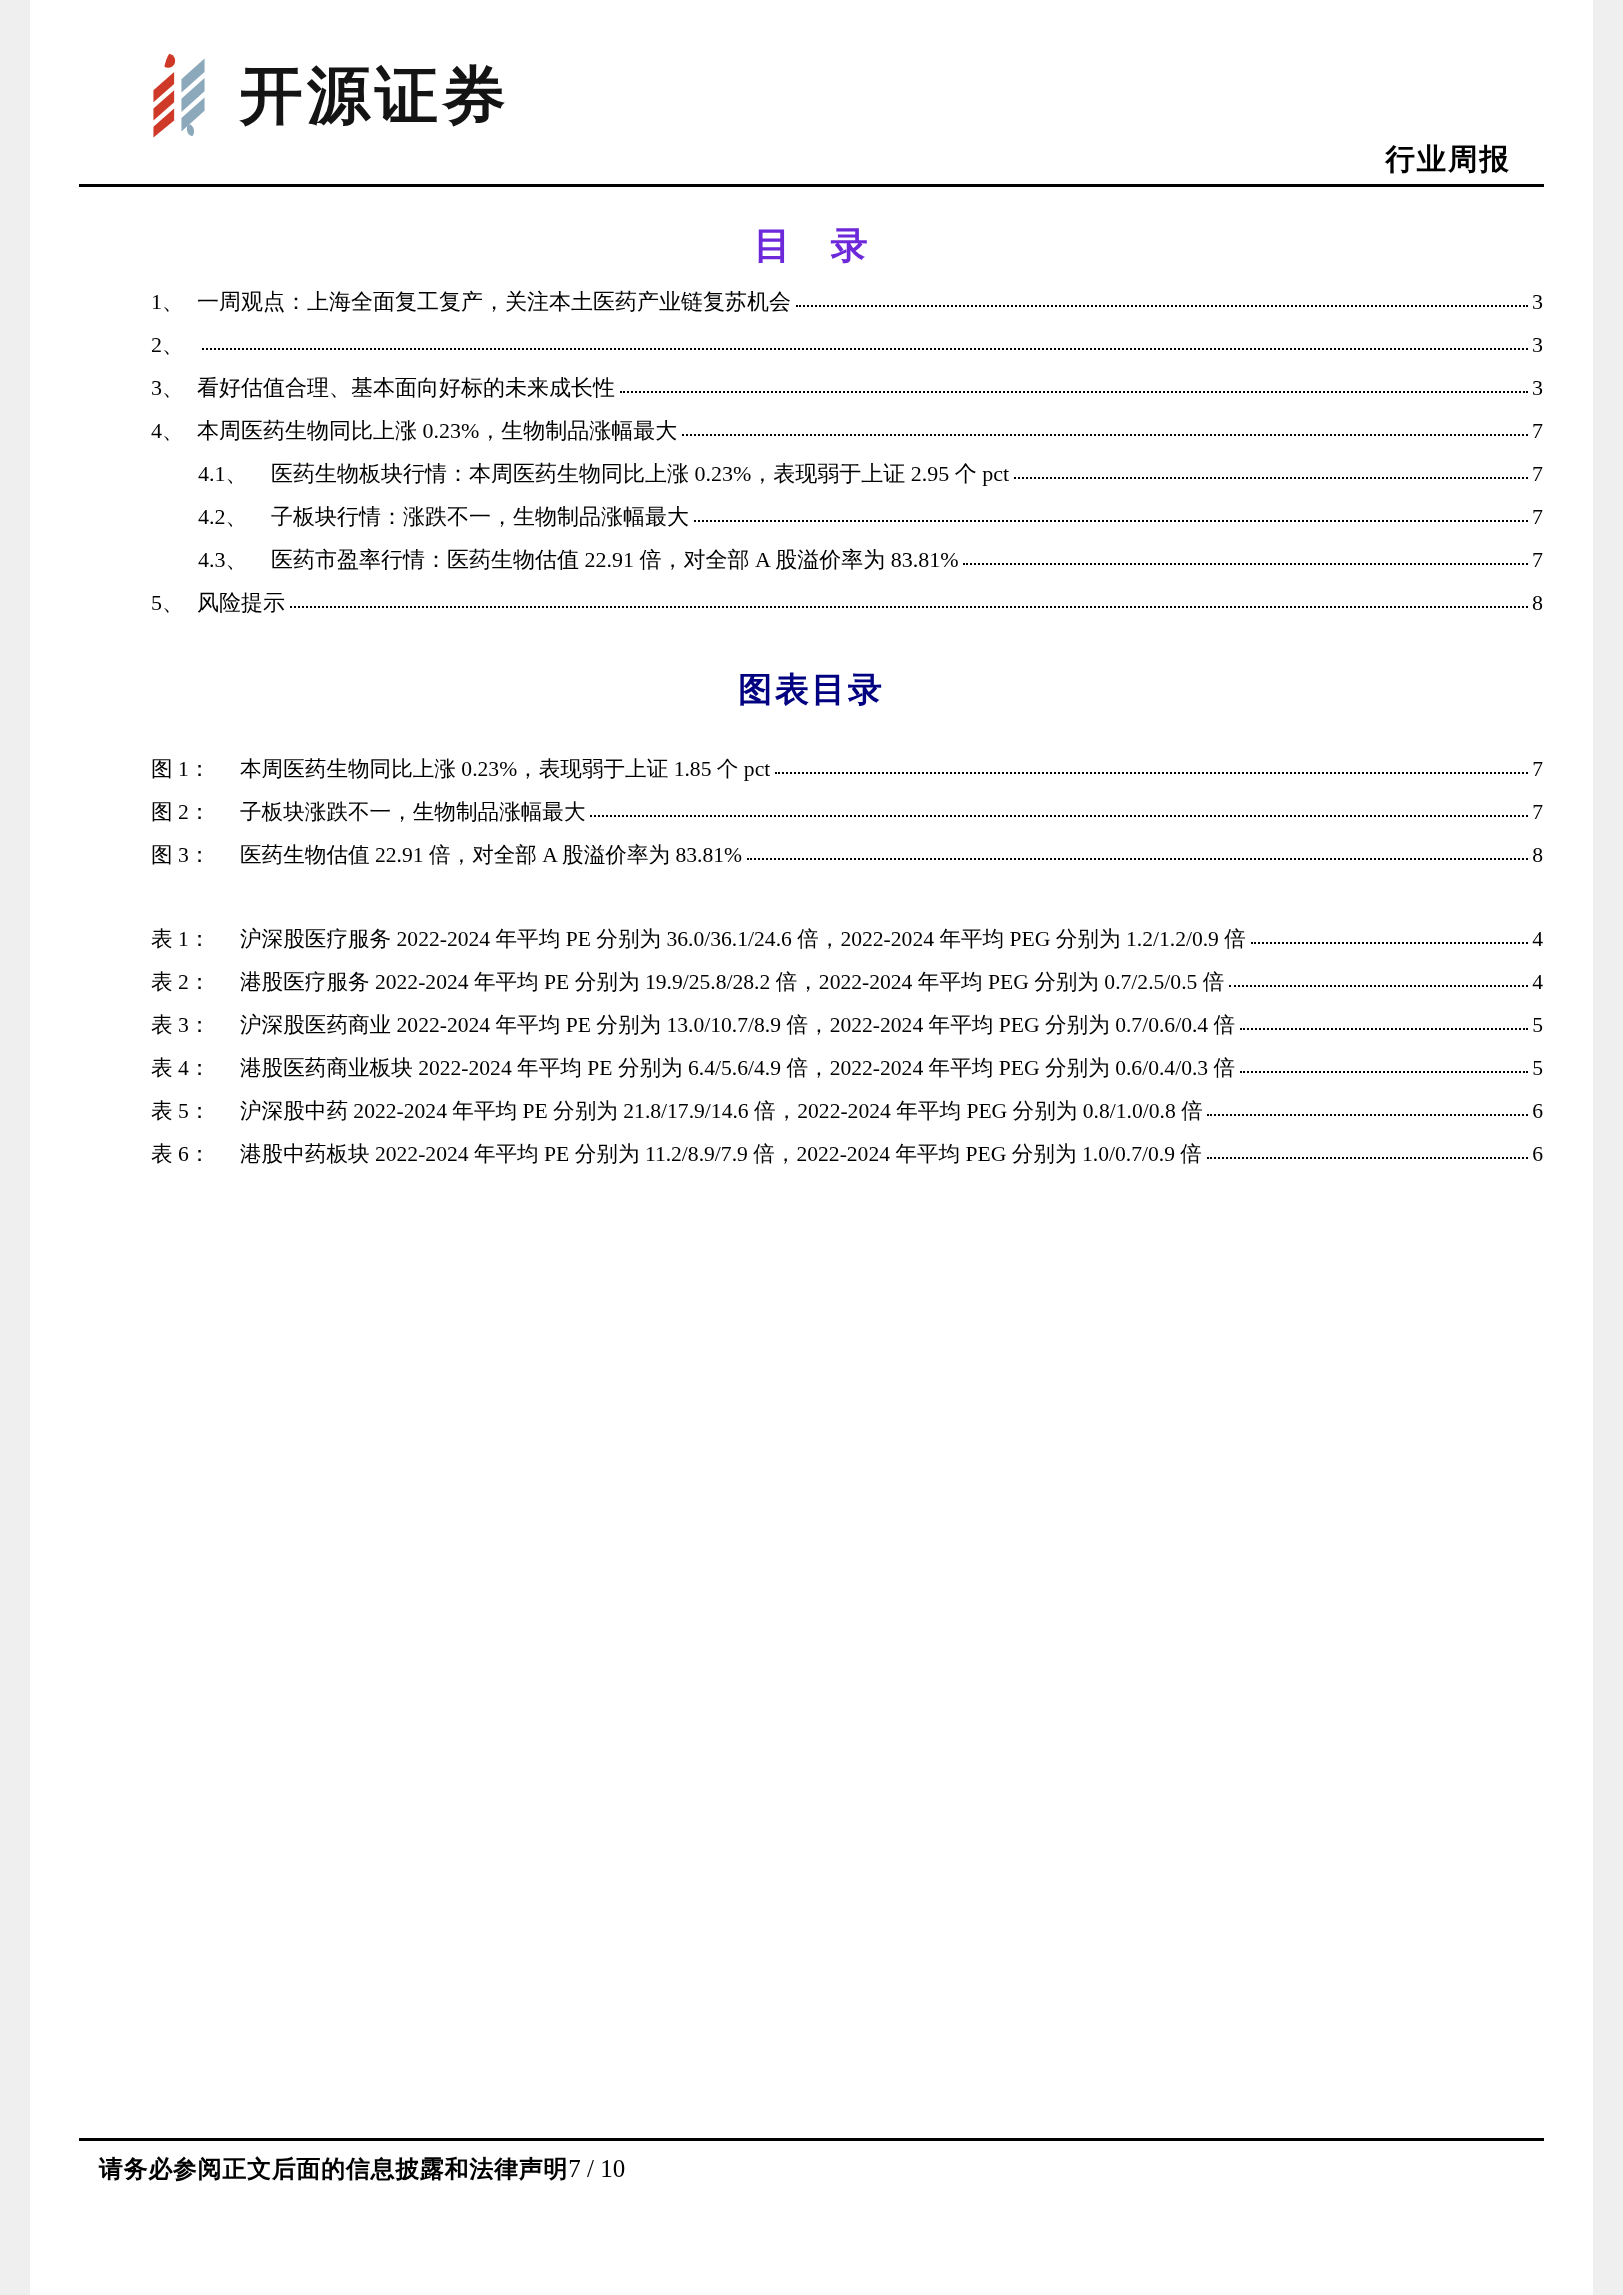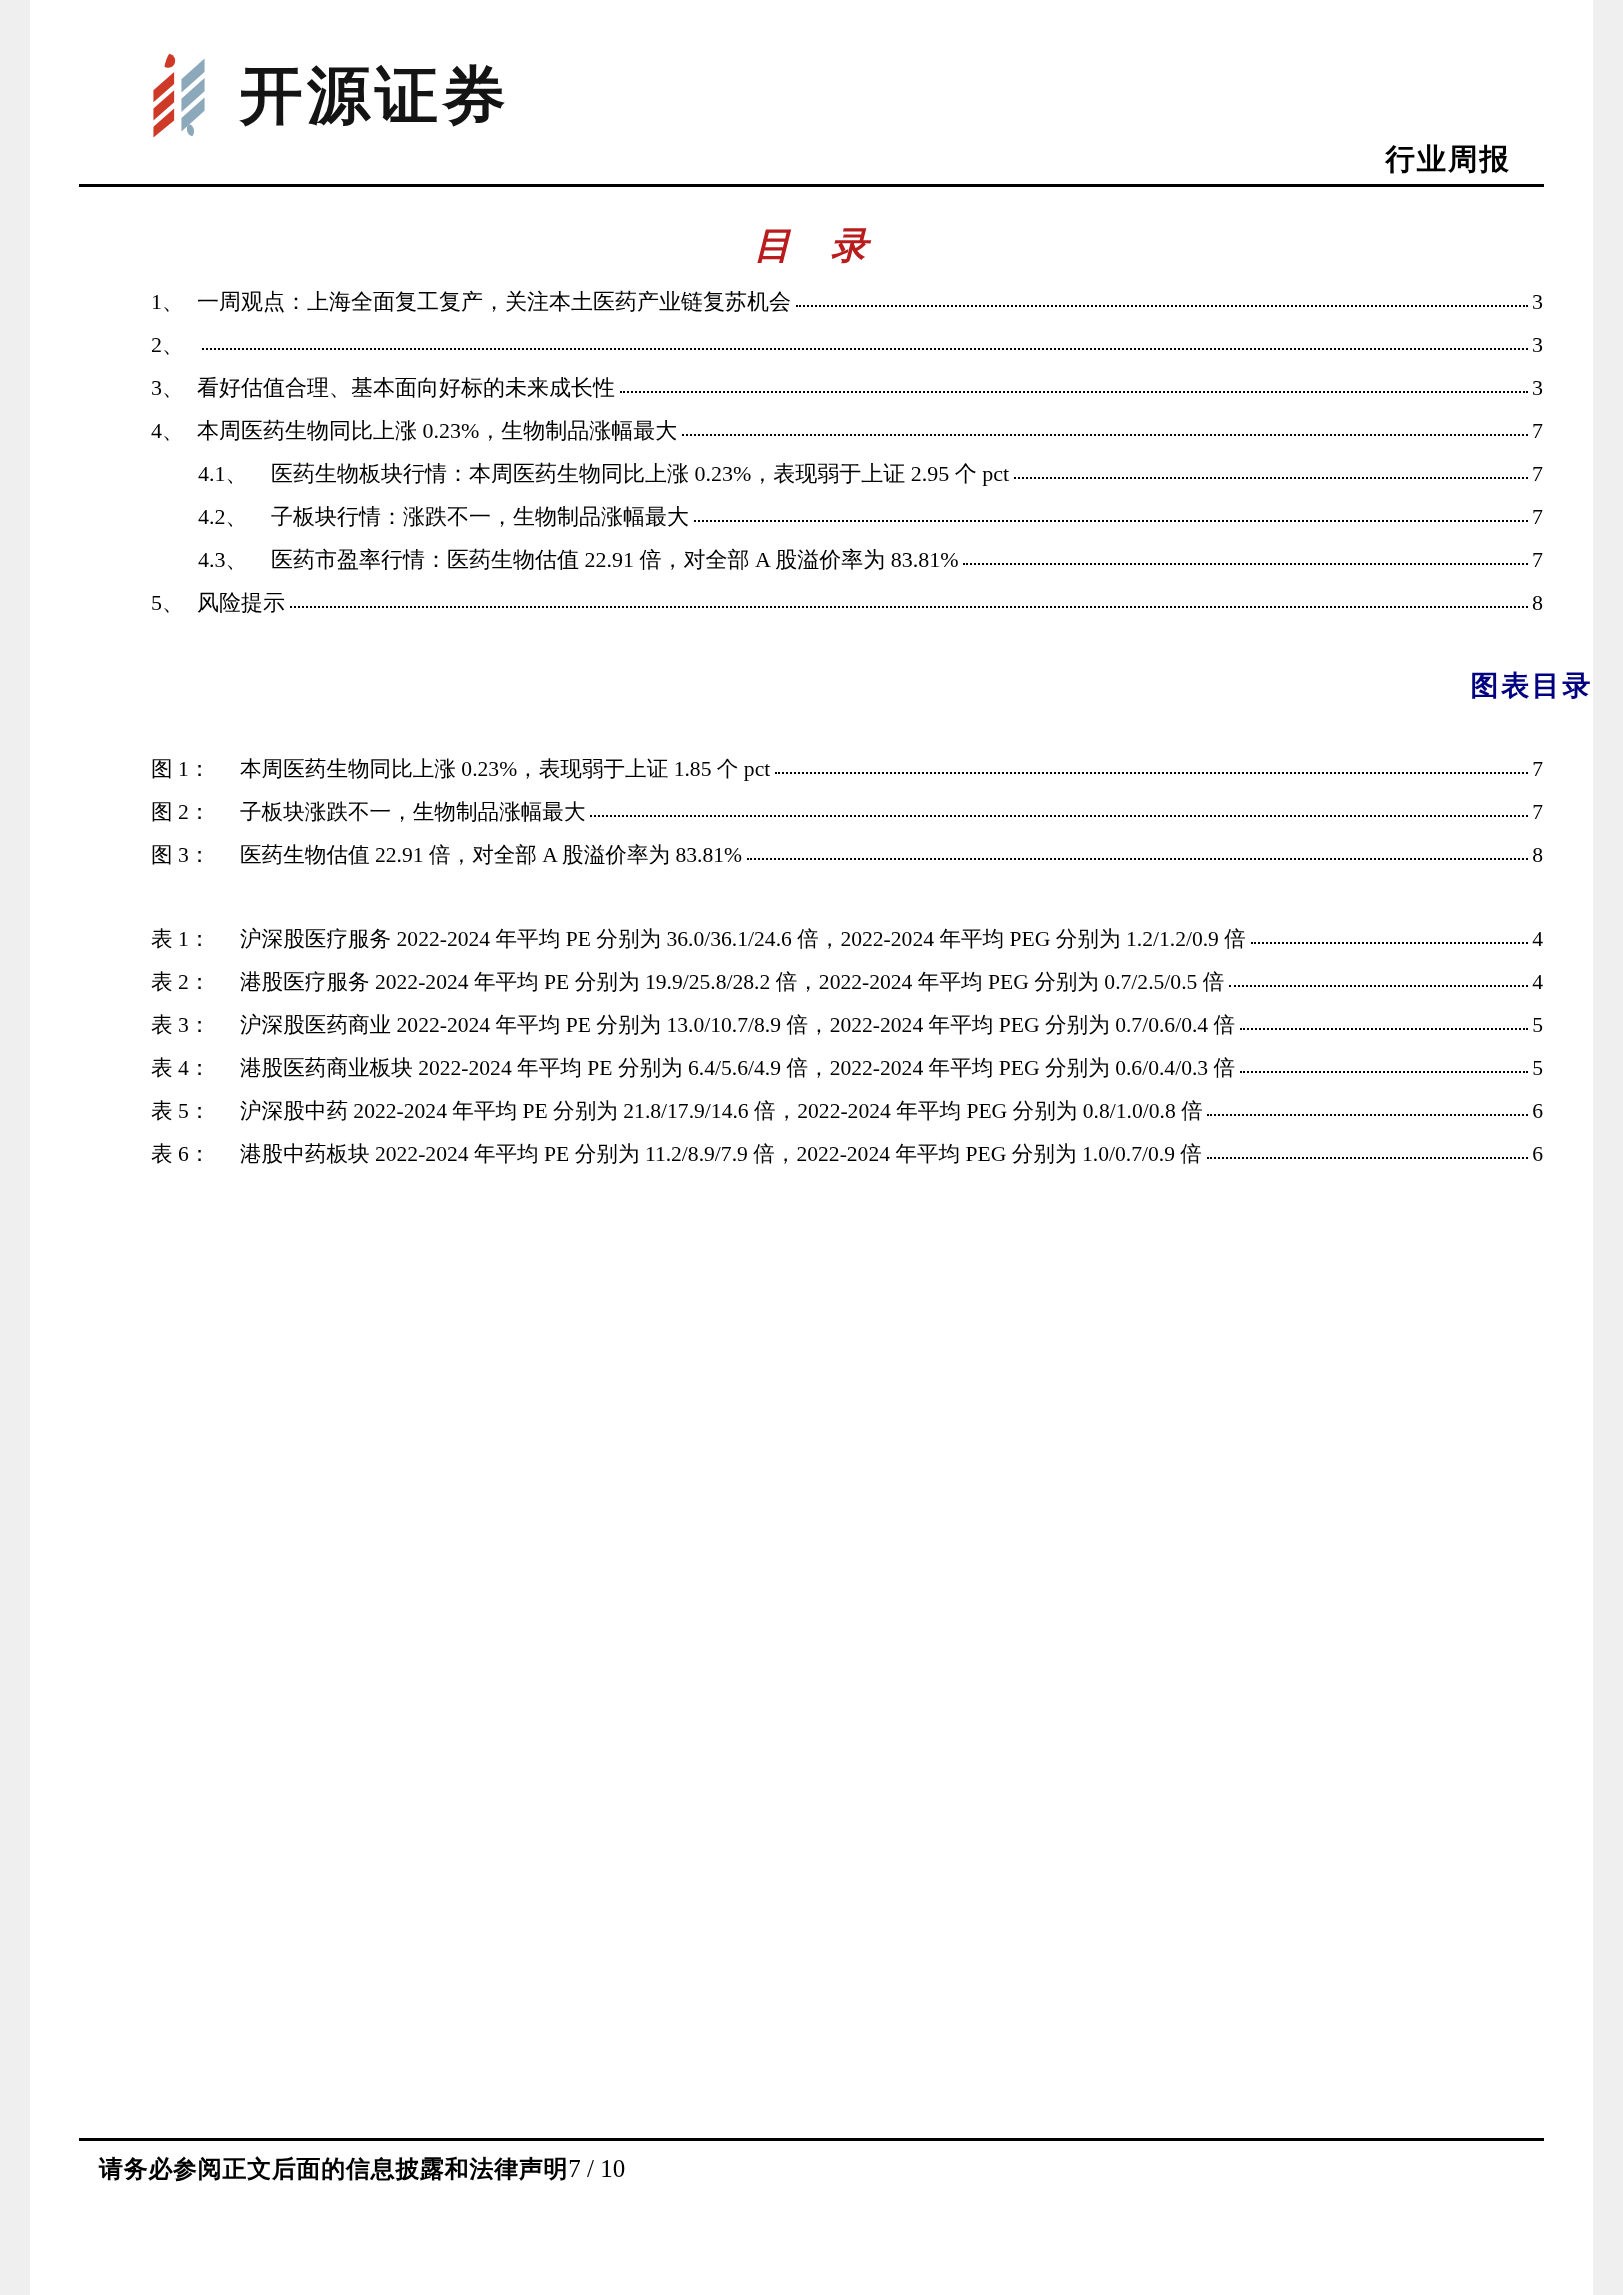--- a/index.html
+++ b/index.html
@@ -20,25 +20,25 @@
   }
   .report-type {
     position:absolute; top:140px; right:82px;
     font-size:29.4px; font-weight:700; letter-spacing:2px; color:#000;
   }
   .header-rule { position:absolute; top:184px; left:49px; right:49px; height:3.3px; background:#000; }
 
   
   .toc-title {
     position:absolute; top:221px; left:0; width:100%; text-align:center;
-    font-size:37px; font-weight:700; color:#b91c1c; letter-spacing:1.3px;font-style:italic;
+    font-size:37px; font-weight:700; color:#6d28d9; letter-spacing:1.3px;
   }
   .fig-title {
-    position:absolute; top:667px; left:0; width:100%; text-align:right;
-    font-size:28px; font-weight:700; color:#000080; letter-spacing:2.6px;
+    position:absolute; top:667px; left:0; width:100%; text-align:center;
+    font-size:34px; font-weight:700; color:#000080; letter-spacing:2.6px;
   }
 
   
   .toc-list   { position:absolute; top:287px;  left:121px; width:1392px; }
   .fig-list   { position:absolute; top:754px; left:121px; width:1392px; }
   .tbl-list   { position:absolute; top:924px; left:121px; width:1392px; }
 
   .toc-row { display:flex; align-items:baseline; height:43px; font-size:22px; color:#000; }
   .fig-list .toc-row, .tbl-list .toc-row { height:43px; font-size:21.6px; }
   .toc-row.sub { padding-left:47px;font-family:Liberation Serif, serif; }

